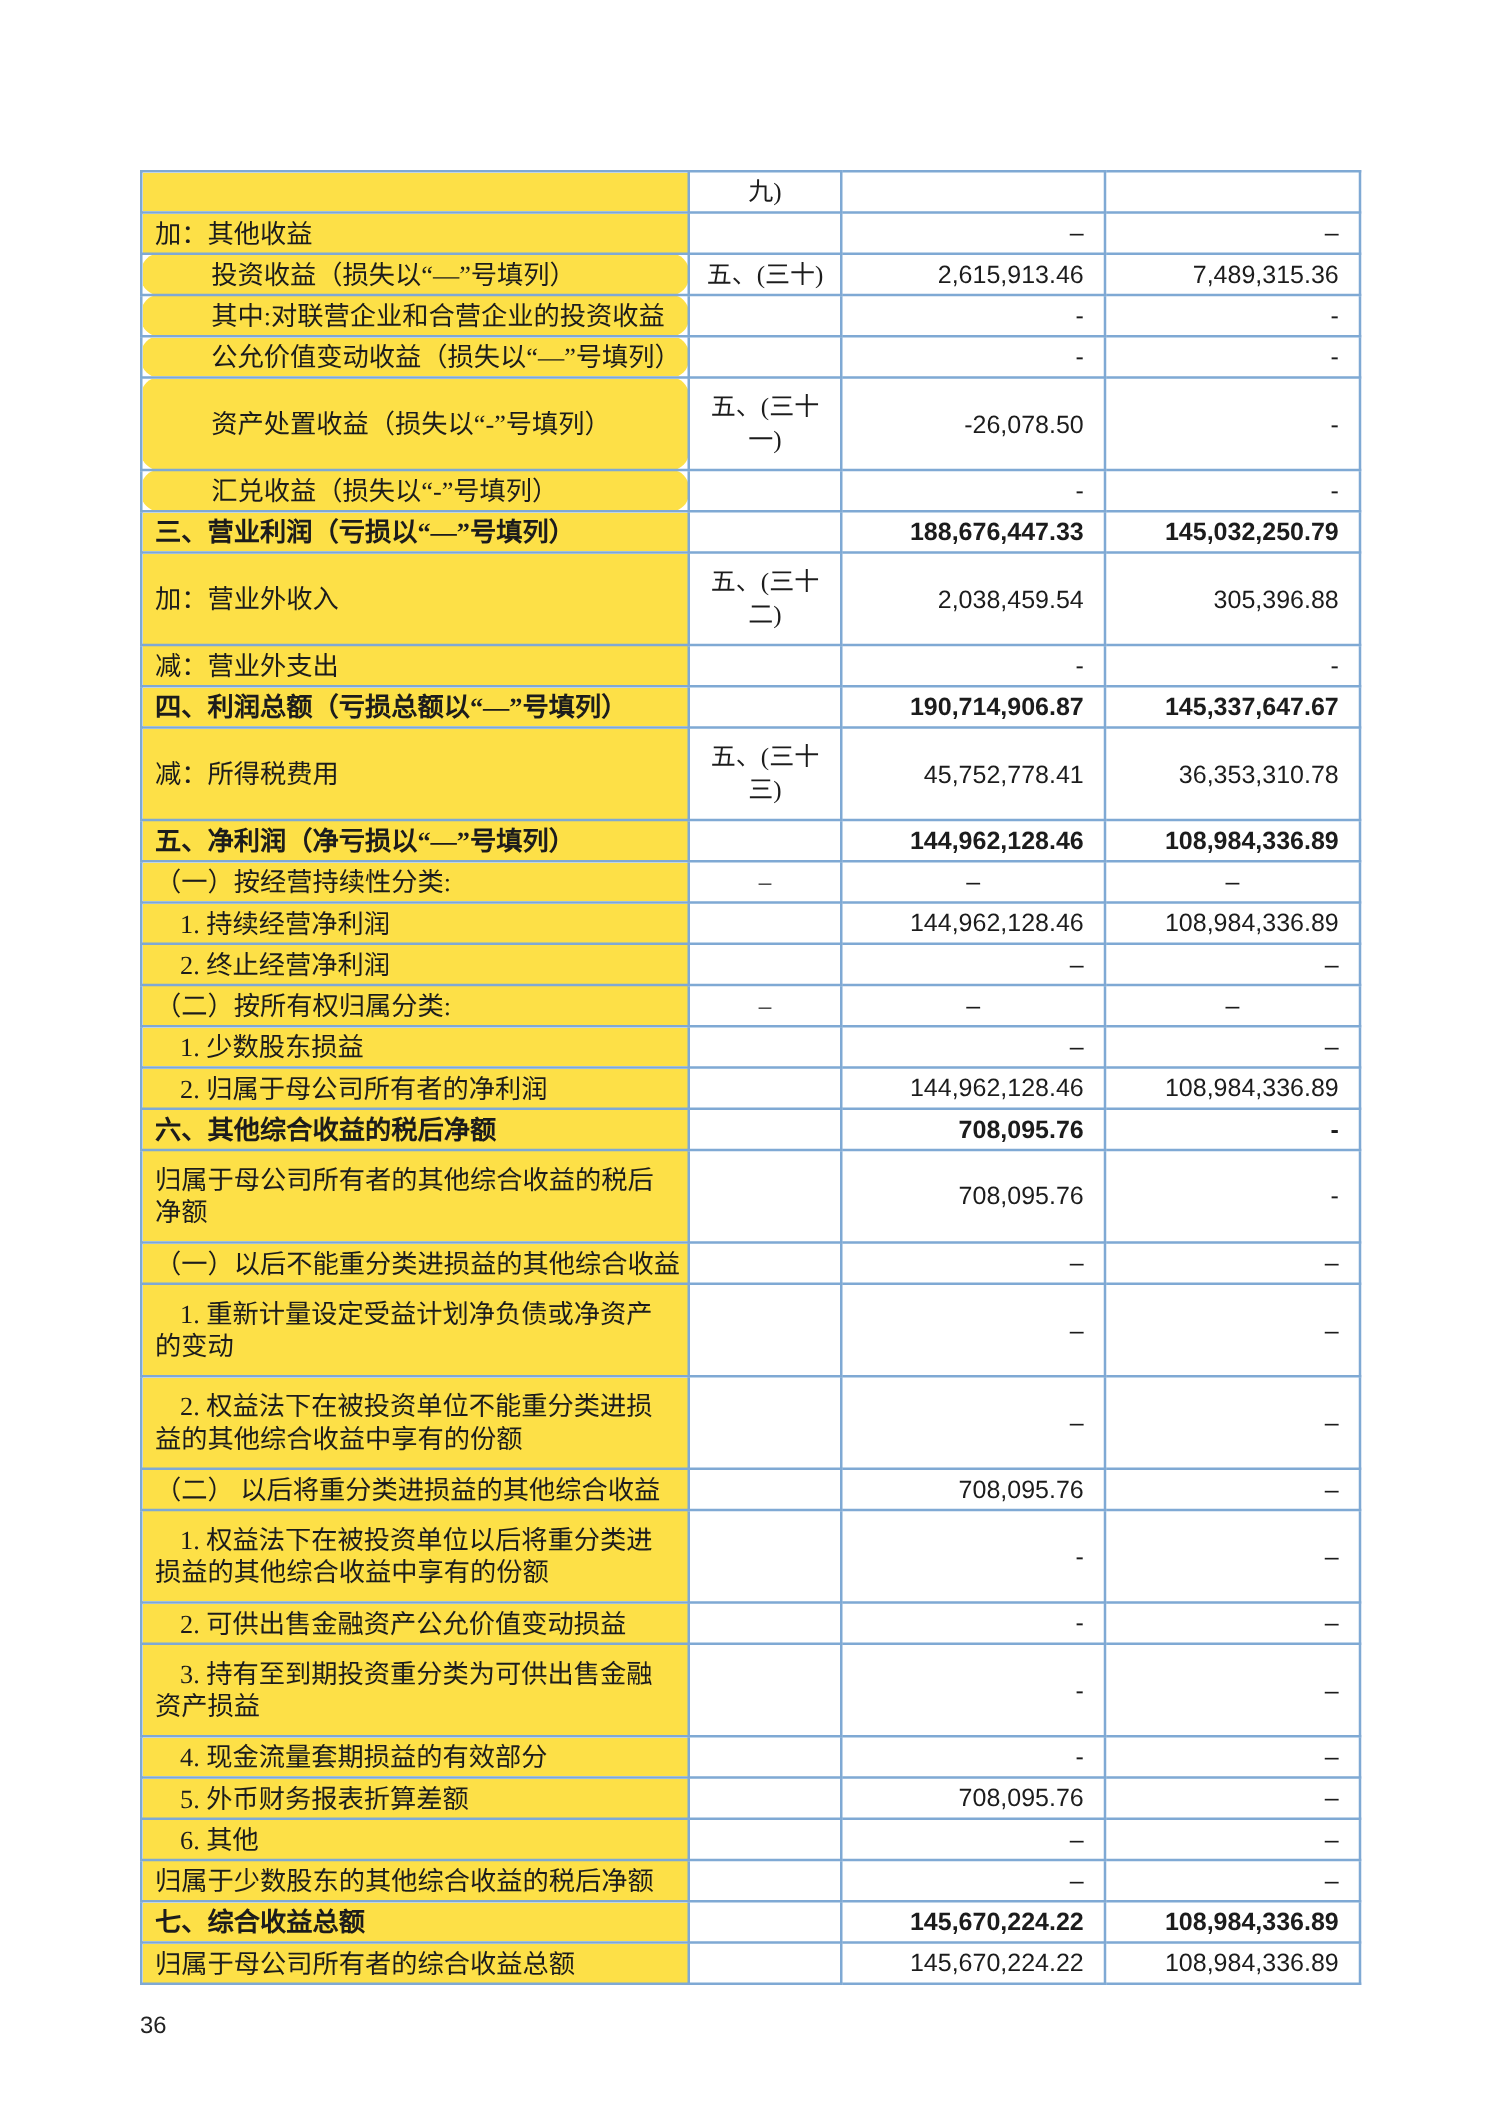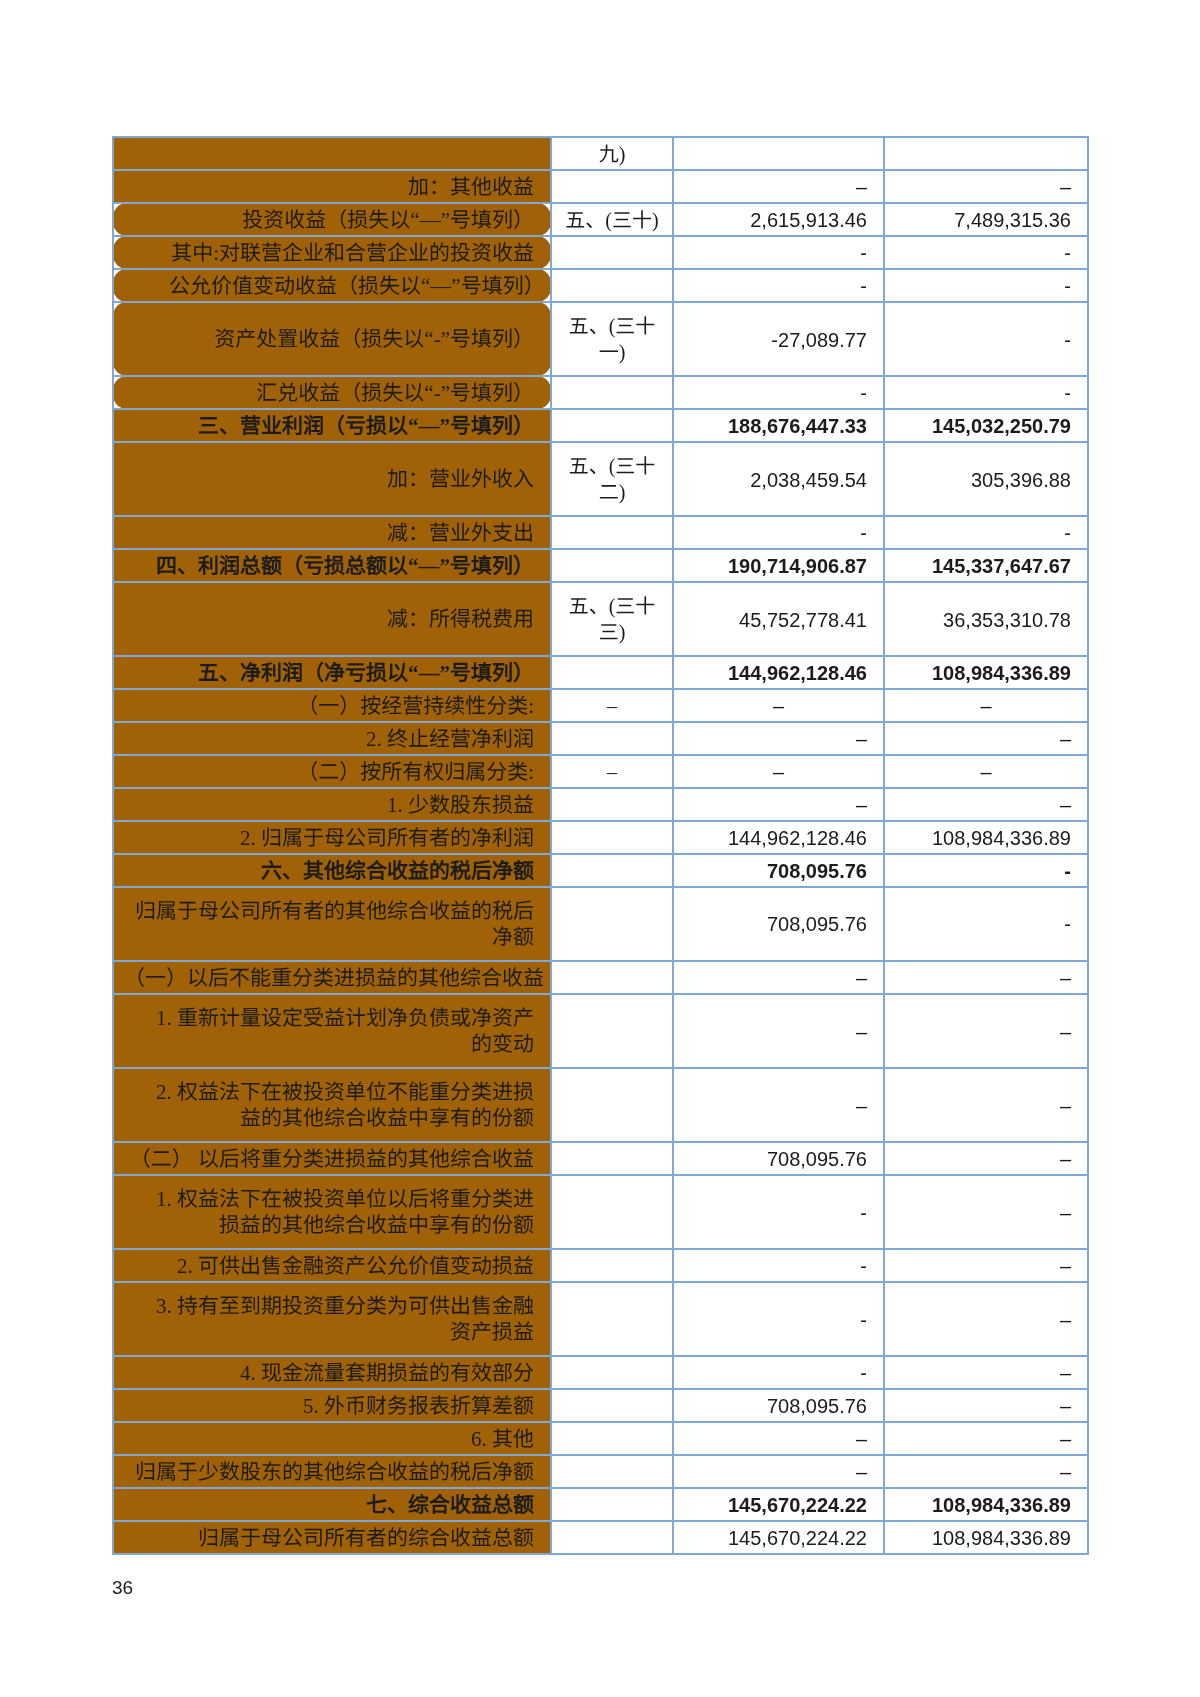--- a/index.html
+++ b/index.html
@@ -15,24 +15,24 @@
     border:2px solid #6094c4;
   }
   table.fin td{
     border:2px solid #7fa9d4;
     vertical-align:middle;
     overflow:hidden;
   }
   tr.r{height:33px;}
   tr.r.tall{height:74px;}
   td.c-label{
-    background:#a16207;
+    background:#fde047;
     font-size:21px;line-height:26px;
     padding:2px 16px 2px 10px;
-    text-align:right;white-space:nowrap;
+    text-align:left;white-space:nowrap;
   }
   tr.tall td.c-label{white-space:normal;}
   td.c-label.ind1{text-indent:20px;}
   td.c-label.ind2{text-indent:45px;border-radius:14px;}
   td.c-note{
     font-size:20px;line-height:26px;text-align:center;
     padding:2px 4px;white-space:nowrap;
   }
   tr.tall td.c-note{white-space:normal;}
   td.c-val{
@@ -87,21 +87,21 @@
         </tr>
         <tr class="r">
           <td class="c-label ind2">公允价值变动收益（损失以“—”号填列）</td>
           <td class="c-note"></td>
           <td class="c-val">-</td>
           <td class="c-val">-</td>
         </tr>
         <tr class="r tall">
           <td class="c-label ind2">资产处置收益（损失以“-”号填列）</td>
           <td class="c-note">五、(三十一)</td>
-          <td class="c-val top">-27,089.77</td>
+          <td class="c-val top">-26,078.50</td>
           <td class="c-val top">-</td>
         </tr>
         <tr class="r">
           <td class="c-label ind2">汇兑收益（损失以“-”号填列）</td>
           <td class="c-note"></td>
           <td class="c-val">-</td>
           <td class="c-val">-</td>
         </tr>
         <tr class="r bold">
           <td class="c-label">三、营业利润（亏损以“—”号填列）</td>
@@ -137,20 +137,26 @@
           <td class="c-label">五、净利润（净亏损以“—”号填列）</td>
           <td class="c-note"></td>
           <td class="c-val">144,962,128.46</td>
           <td class="c-val">108,984,336.89</td>
         </tr>
         <tr class="r">
           <td class="c-label">（一）按经营持续性分类:</td>
           <td class="c-note ctr">–</td>
           <td class="c-val ctr">–</td>
           <td class="c-val ctr">–</td>
+        </tr>
+        <tr class="r">
+          <td class="c-label ind1">1. 持续经营净利润</td>
+          <td class="c-note"></td>
+          <td class="c-val">144,962,128.46</td>
+          <td class="c-val">108,984,336.89</td>
         </tr>
         <tr class="r">
           <td class="c-label ind1">2. 终止经营净利润</td>
           <td class="c-note"></td>
           <td class="c-val">–</td>
           <td class="c-val">–</td>
         </tr>
         <tr class="r">
           <td class="c-label">（二）按所有权归属分类:</td>
           <td class="c-note ctr">–</td>

